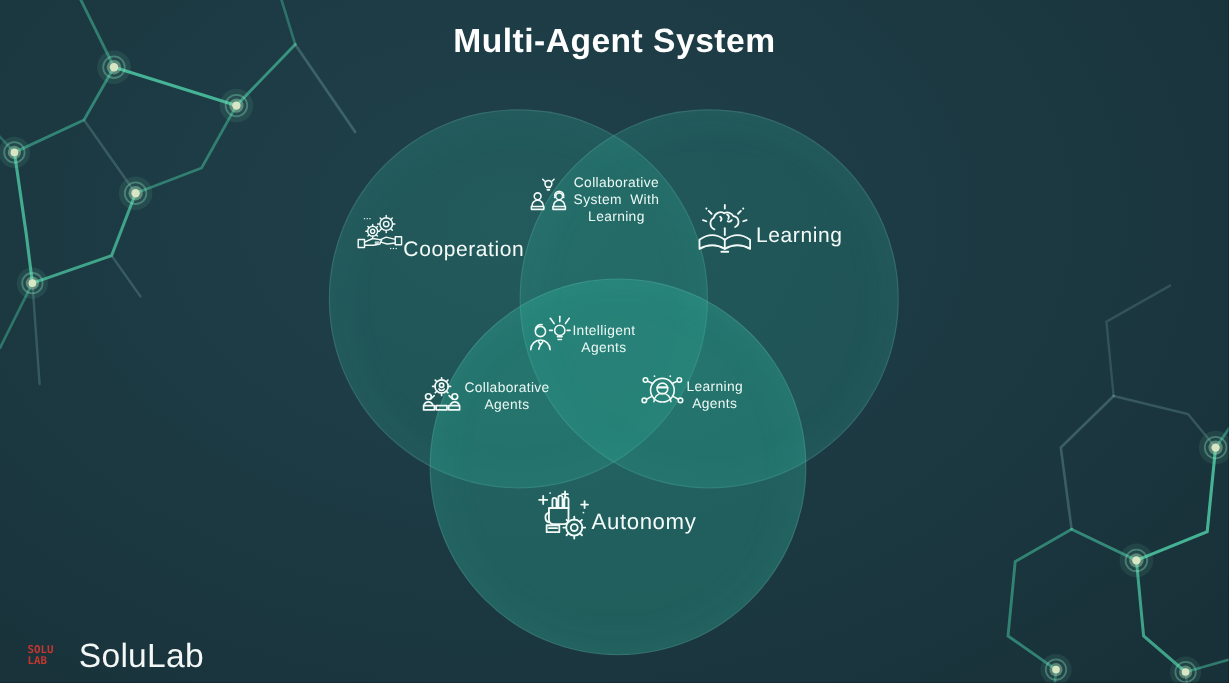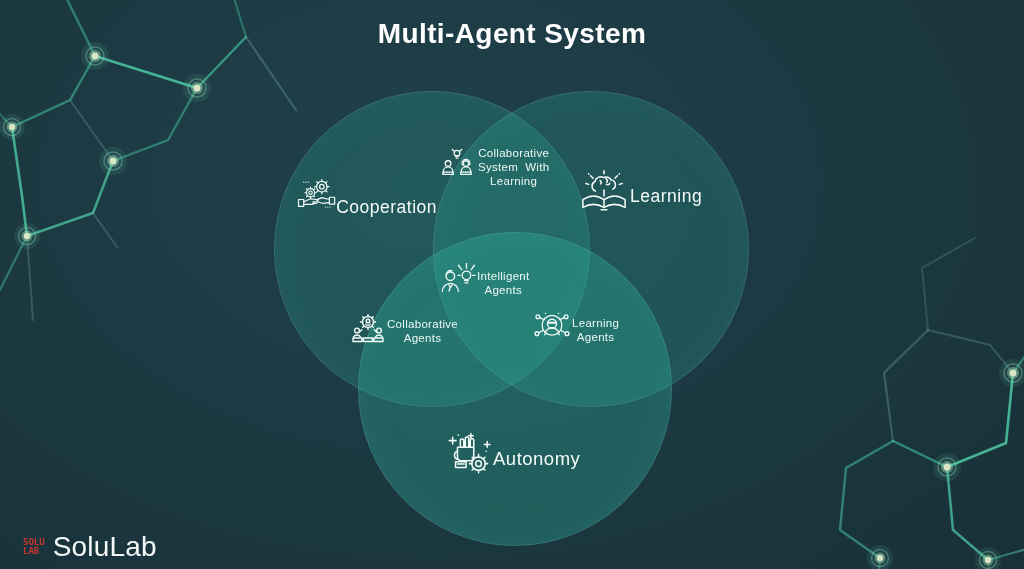--- a/index.html
+++ b/index.html
@@ -23,21 +23,21 @@
   }
   .group{position:absolute;display:flex;align-items:center;z-index:3;text-align:center;}
   .group svg{display:block;}
   .set-label{color:#f4fbf8;font-size:17.5px;font-weight:500;letter-spacing:0.5px;margin-top:7px;}
   .auto-label{font-size:18.5px;}
   .vtext{color:#ecf8f4;font-size:11.5px;line-height:1.2;letter-spacing:0.3px;font-weight:400;margin-top:5px;}
   .vtext span{display:block;white-space:pre;}
   .icon-stroke{stroke:#f2faf7;fill:none;stroke-width:1.6;stroke-linecap:round;stroke-linejoin:round;}
   .icon-stroke-thin{stroke:#f2faf7;fill:none;stroke-width:1.4;stroke-linecap:round;stroke-linejoin:round;}
   .icon-fill{fill:#f2faf7;stroke:none;}
-  .brand{position:absolute;left:23px;top:531px;display:flex;align-items:center;gap:8px;z-index:4;}
+  .brand{position:absolute;left:23px;top:531px;display:flex;align-items:center;gap:21px;z-index:4;}
   .brand-mark{display:flex;flex-direction:column;justify-content:center;line-height:0.95;
     font-family:"DejaVu Sans Mono", monospace;font-weight:bold;font-size:9px;letter-spacing:0px;}
   .brand-mark span{display:block;}
   .brand-name{color:#f3f7f6;font-size:28px;font-weight:500;letter-spacing:0.2px;}
 </style>
 </head>
 <body>
 
 <div class="stage">
 
@@ -178,21 +178,21 @@
       </g>
       <g class="icon-fill">
         <circle cx="11" cy="4" r="0.9"></circle>
           <circle cx="43" cy="4" r="0.9"></circle>
           <circle cx="27" cy="0.8" r="0.8"></circle>
       </g>
     </svg>
     <div class="set-label">Learning</div>
   </div>
 
-  <div class="group" style="left:443px;top:432px;width:140px;">
+  <div class="group" style="left:443px;top:408px;width:140px;">
     <svg width="50" height="46" viewBox="0 0 50 48">
       <g class="icon-stroke">
         <path d="M17 16 v-7 a1.8 1.8 0 0 1 3.6 0 v7 M22.2 16 v-9 a1.8 1.8 0 0 1 3.6 0 v9 M27.4 16 v-7.5 a1.8 1.8 0 0 1 3.6 0 v7.5"></path>
         <path d="M14 16 h17 v10 a4 4 0 0 1 -4 4 h-9 a4 4 0 0 1 -4 -4 z"></path>
         <path d="M14 20 q-3.5 1 -3 5 q0.3 3 3 3.5"></path>
         <path d="M12 31 h11 v6 h-11 z M14 33.5 h7"></path>
         <circle cx="36" cy="33" r="7"></circle>
           <circle cx="36" cy="33" r="3"></circle>
         <path d="M43 33 L45.5 33 M40.9 37.9 L42.7 39.7 M36 40 L36 42.5 M31.1 37.9 L29.3 39.7 M29 33 L26.5 33 M31.1 28.1 L29.3 26.3 M36 26 L36 23.5 M40.9 28.1 L42.7 26.3"></path>
         <path d="M9 5.5 v7 M5.5 9 h7"></path>

